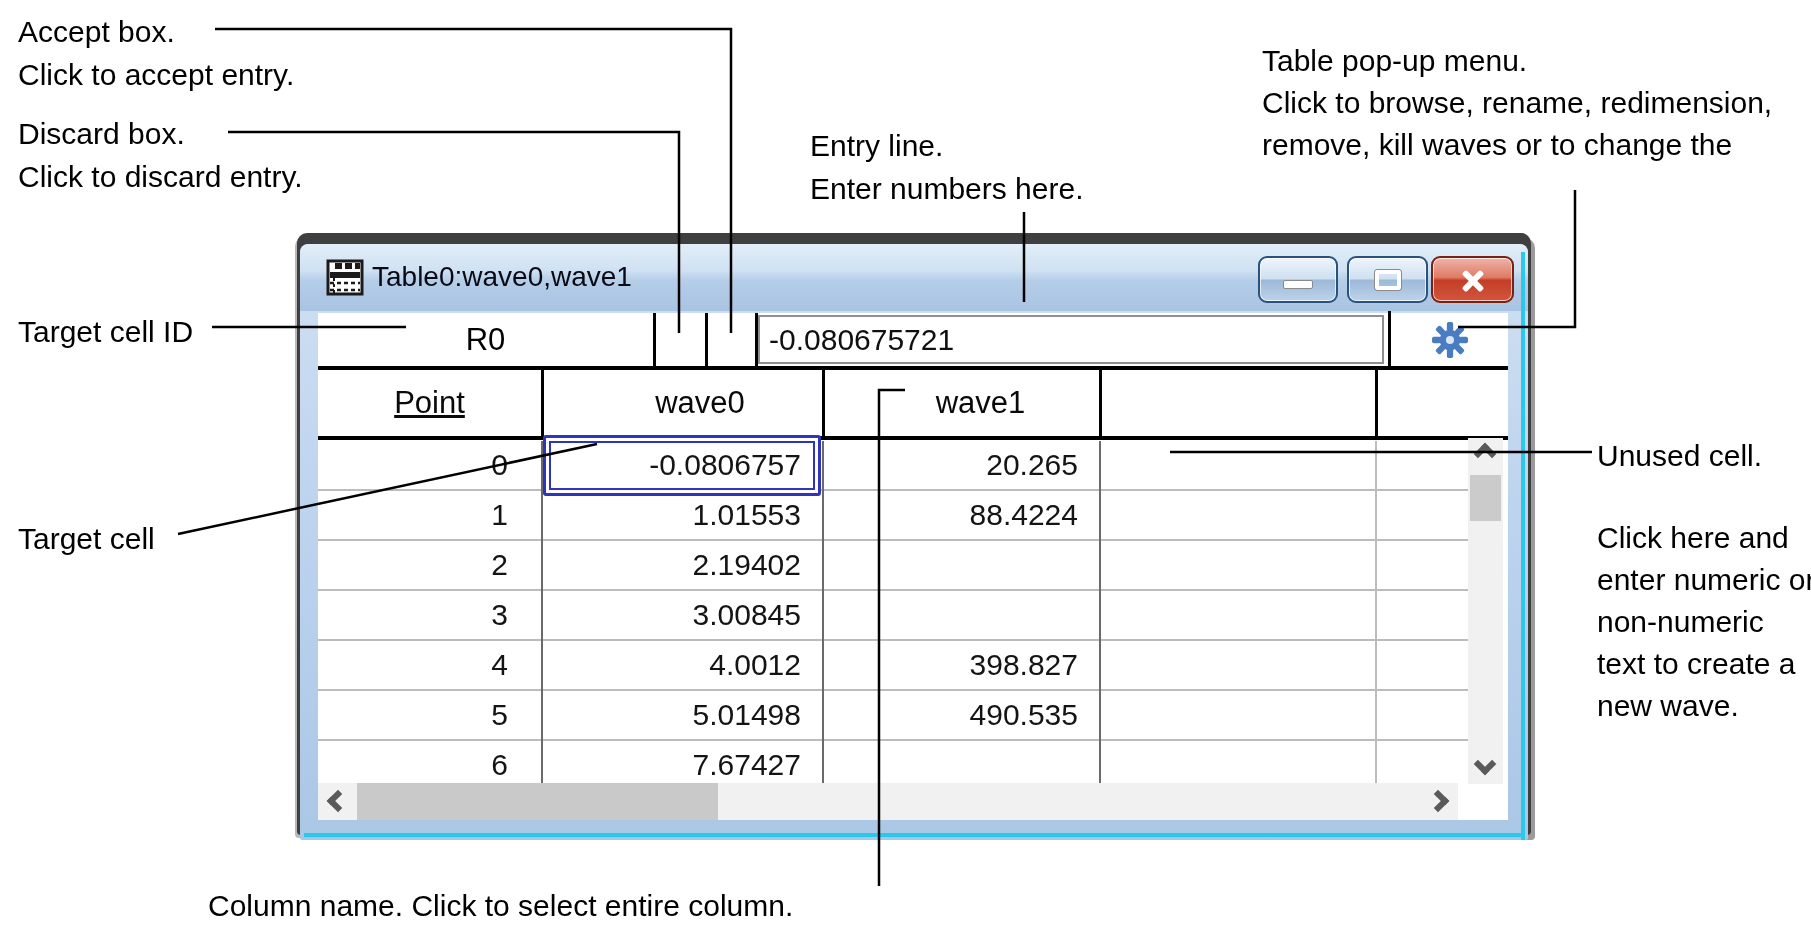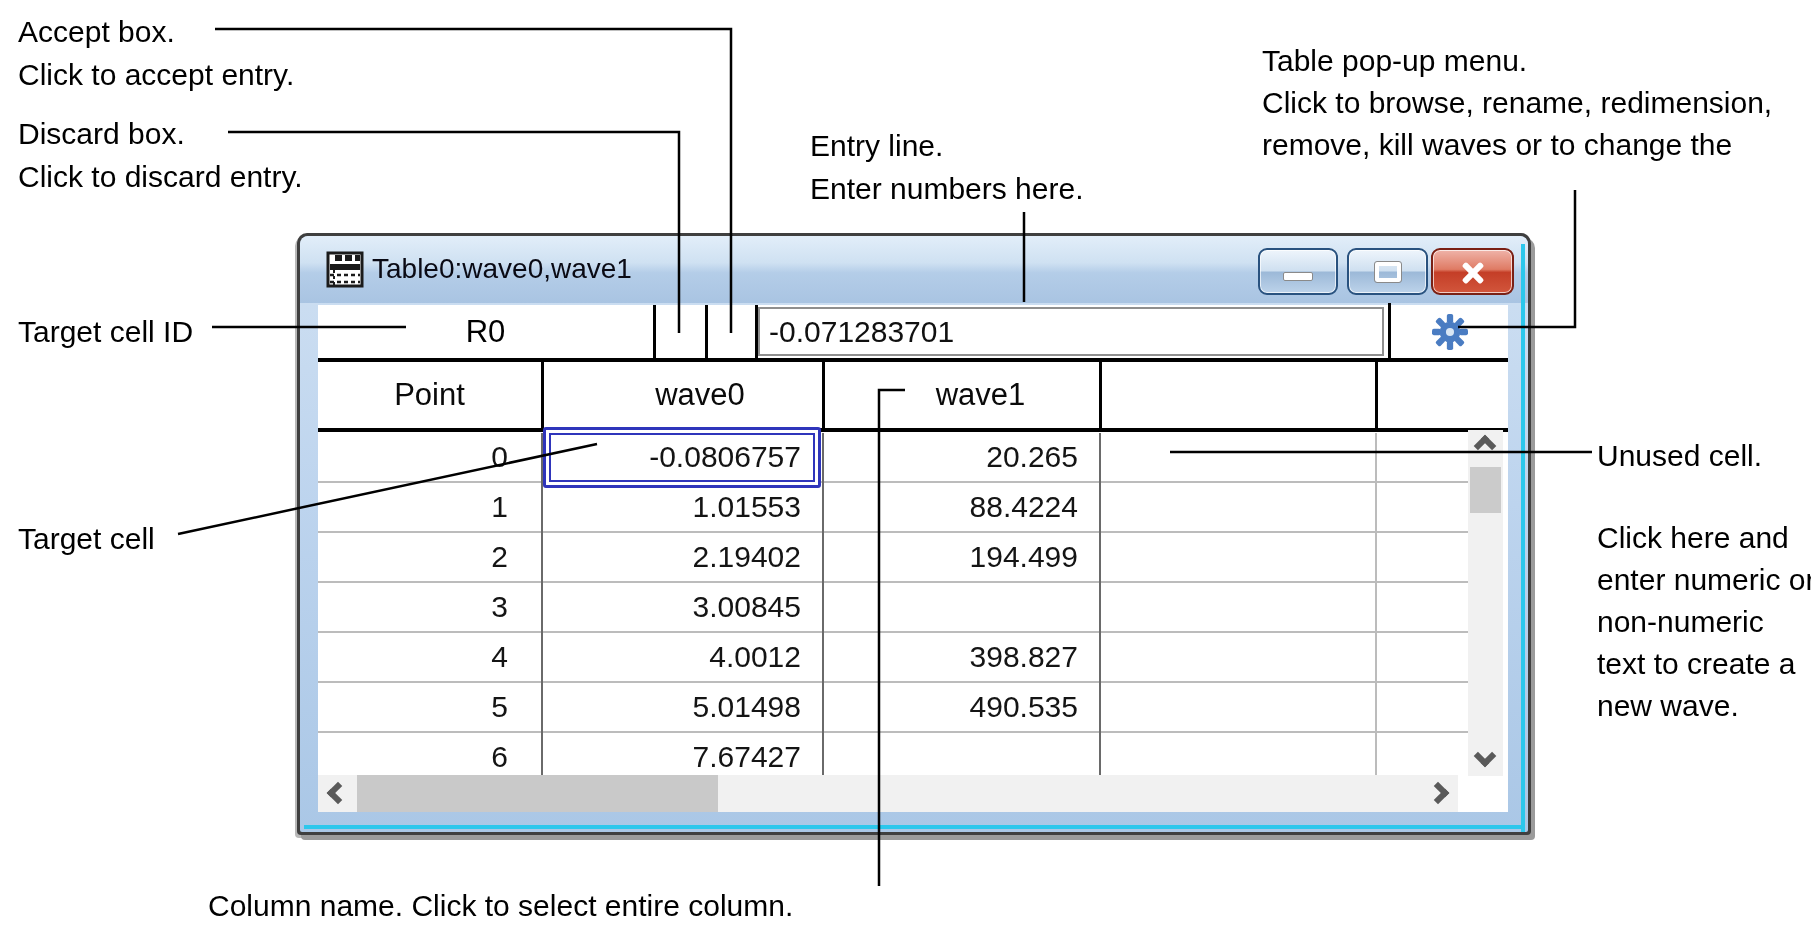--- a/index.html
+++ b/index.html
@@ -15,21 +15,21 @@
   
   #leaders { position:absolute; left:0; top:0; width:1811px; height:927px; z-index:50; pointer-events:none; }
   #leaders path, #leaders line { stroke:#000; stroke-width:2.5; fill:none; }
   
   #win {
     position:absolute; left:297px; top:233px; width:1234px; height:602px;
     background:#3f3f3f; border-radius:10px 10px 4px 4px;
     box-shadow:4px 5px 0 #9b9b9b, -2px 3px 0 #b9b9b9;
   }
   #frame {
-    position:absolute; left:3px; top:3px; width:1228px; height:596px;
+    position:absolute; left:3px; top:11px; width:1228px; height:596px;
     background:linear-gradient(180deg,#cfe0f2 0%,#bdd4ee 45%,#aac7e6 100%);
     border-radius:8px 8px 2px 2px; overflow:hidden;
   }
   .cyan-right { position:absolute; left:1221px; top:8px; width:4px; height:588px; background:#2cc7ec; }
   .cyan-bottom { position:absolute; left:4px; top:589px; width:1220px; height:4px; background:#2cc7ec; }
   
   #titlebar {
     position:absolute; left:0; top:0; width:1228px; height:67px;
     background:linear-gradient(180deg,#e2eef9 0%,#cfe1f2 40%,#b4cde8 55%,#a9c4e2 100%);
     border-radius:8px 8px 0 0;
@@ -158,21 +158,21 @@
       </div>
 
       <div id="content"></div>
 
       <div id="cellid">R0</div>
       <div class="vline-black" style="left:353px; top:69px; width:3px; height:53px;"></div>
       <div style="position:absolute; left:356px; top:69px; width:49px; height:53px;"></div>
       <div class="vline-black" style="left:405px; top:69px; width:3px; height:53px;"></div>
       <div style="position:absolute; left:408px; top:69px; width:47px; height:53px;"></div>
       <div class="vline-black" style="left:455px; top:69px; width:3px; height:53px;"></div>
-      <div id="entryfield">-0.071283701</div>
+      <div id="entryfield">-0.080675721</div>
       <div class="vline-black" style="left:1088px; top:67px; width:3px; height:55px;"></div>
       <div id="gearbox">
         <svg width="36" height="36" viewBox="0 0 40 40">
           <g fill="#4a7cc2">
             <g id="teeth">
                 <rect x="16.5" y="0" width="7" height="10" rx="2" transform="rotate(0 20 20)"></rect>
                 <rect x="16.5" y="0" width="7" height="10" rx="2" transform="rotate(45 20 20)"></rect>
                 <rect x="16.5" y="0" width="7" height="10" rx="2" transform="rotate(90 20 20)"></rect>
                 <rect x="16.5" y="0" width="7" height="10" rx="2" transform="rotate(135 20 20)"></rect>
                 <rect x="16.5" y="0" width="7" height="10" rx="2" transform="rotate(180 20 20)"></rect>
@@ -183,21 +183,21 @@
             <circle cx="20" cy="20" r="11.5"></circle>
           </g>
           <circle cx="20" cy="20" r="4.5" fill="#d9e6f4"></circle>
         </svg>
       </div>
 
       <div class="hline-thick" style="top:122px;"></div>
       <div class="hline-thick" style="top:192px;"></div>
 
       <div id="header">
-        <div class="hcell" style="left:0; width:223px;">Point</div>
+        <div class="hcell" style="left:0; width:223px;text-decoration:underline;">Point</div>
         <div class="hcell" style="left:223px; width:318px;">wave0</div>
         <div class="hcell" style="left:504px; width:277px; padding-left:40px;">wave1</div>
         <div class="hcell" style="left:781px; width:276px;"></div>
         <div class="hcell" style="left:1057px; width:133px;"></div>
       </div>
       <div class="hv" style="left:241px;"></div>
       <div class="hv" style="left:522px;"></div>
       <div class="hv" style="left:799px;"></div>
       <div class="hv" style="left:1075px;"></div>
 
@@ -208,21 +208,20 @@
             <div class="tcell" style="left: 506px; width: 254px;">20.265</div>
           </div>
           <div class="trow" style="top: 50px;">
             <div class="tcell" style="left: 0px; width: 190px;">1</div>
             <div class="tcell" style="left: 226px; width: 257px;">1.01553</div>
             <div class="tcell" style="left: 506px; width: 254px;">88.4224</div>
           </div>
           <div class="trow" style="top: 100px;">
             <div class="tcell" style="left: 0px; width: 190px;">2</div>
             <div class="tcell" style="left: 226px; width: 257px;">2.19402</div>
-            <div class="tcell" style="left: 506px; width: 254px;">194.499</div>
           </div>
           <div class="trow" style="top: 150px;">
             <div class="tcell" style="left: 0px; width: 190px;">3</div>
             <div class="tcell" style="left: 226px; width: 257px;">3.00845</div>
           </div>
           <div class="trow" style="top: 200px;">
             <div class="tcell" style="left: 0px; width: 190px;">4</div>
             <div class="tcell" style="left: 226px; width: 257px;">4.0012</div>
             <div class="tcell" style="left: 506px; width: 254px;">398.827</div>
           </div>

